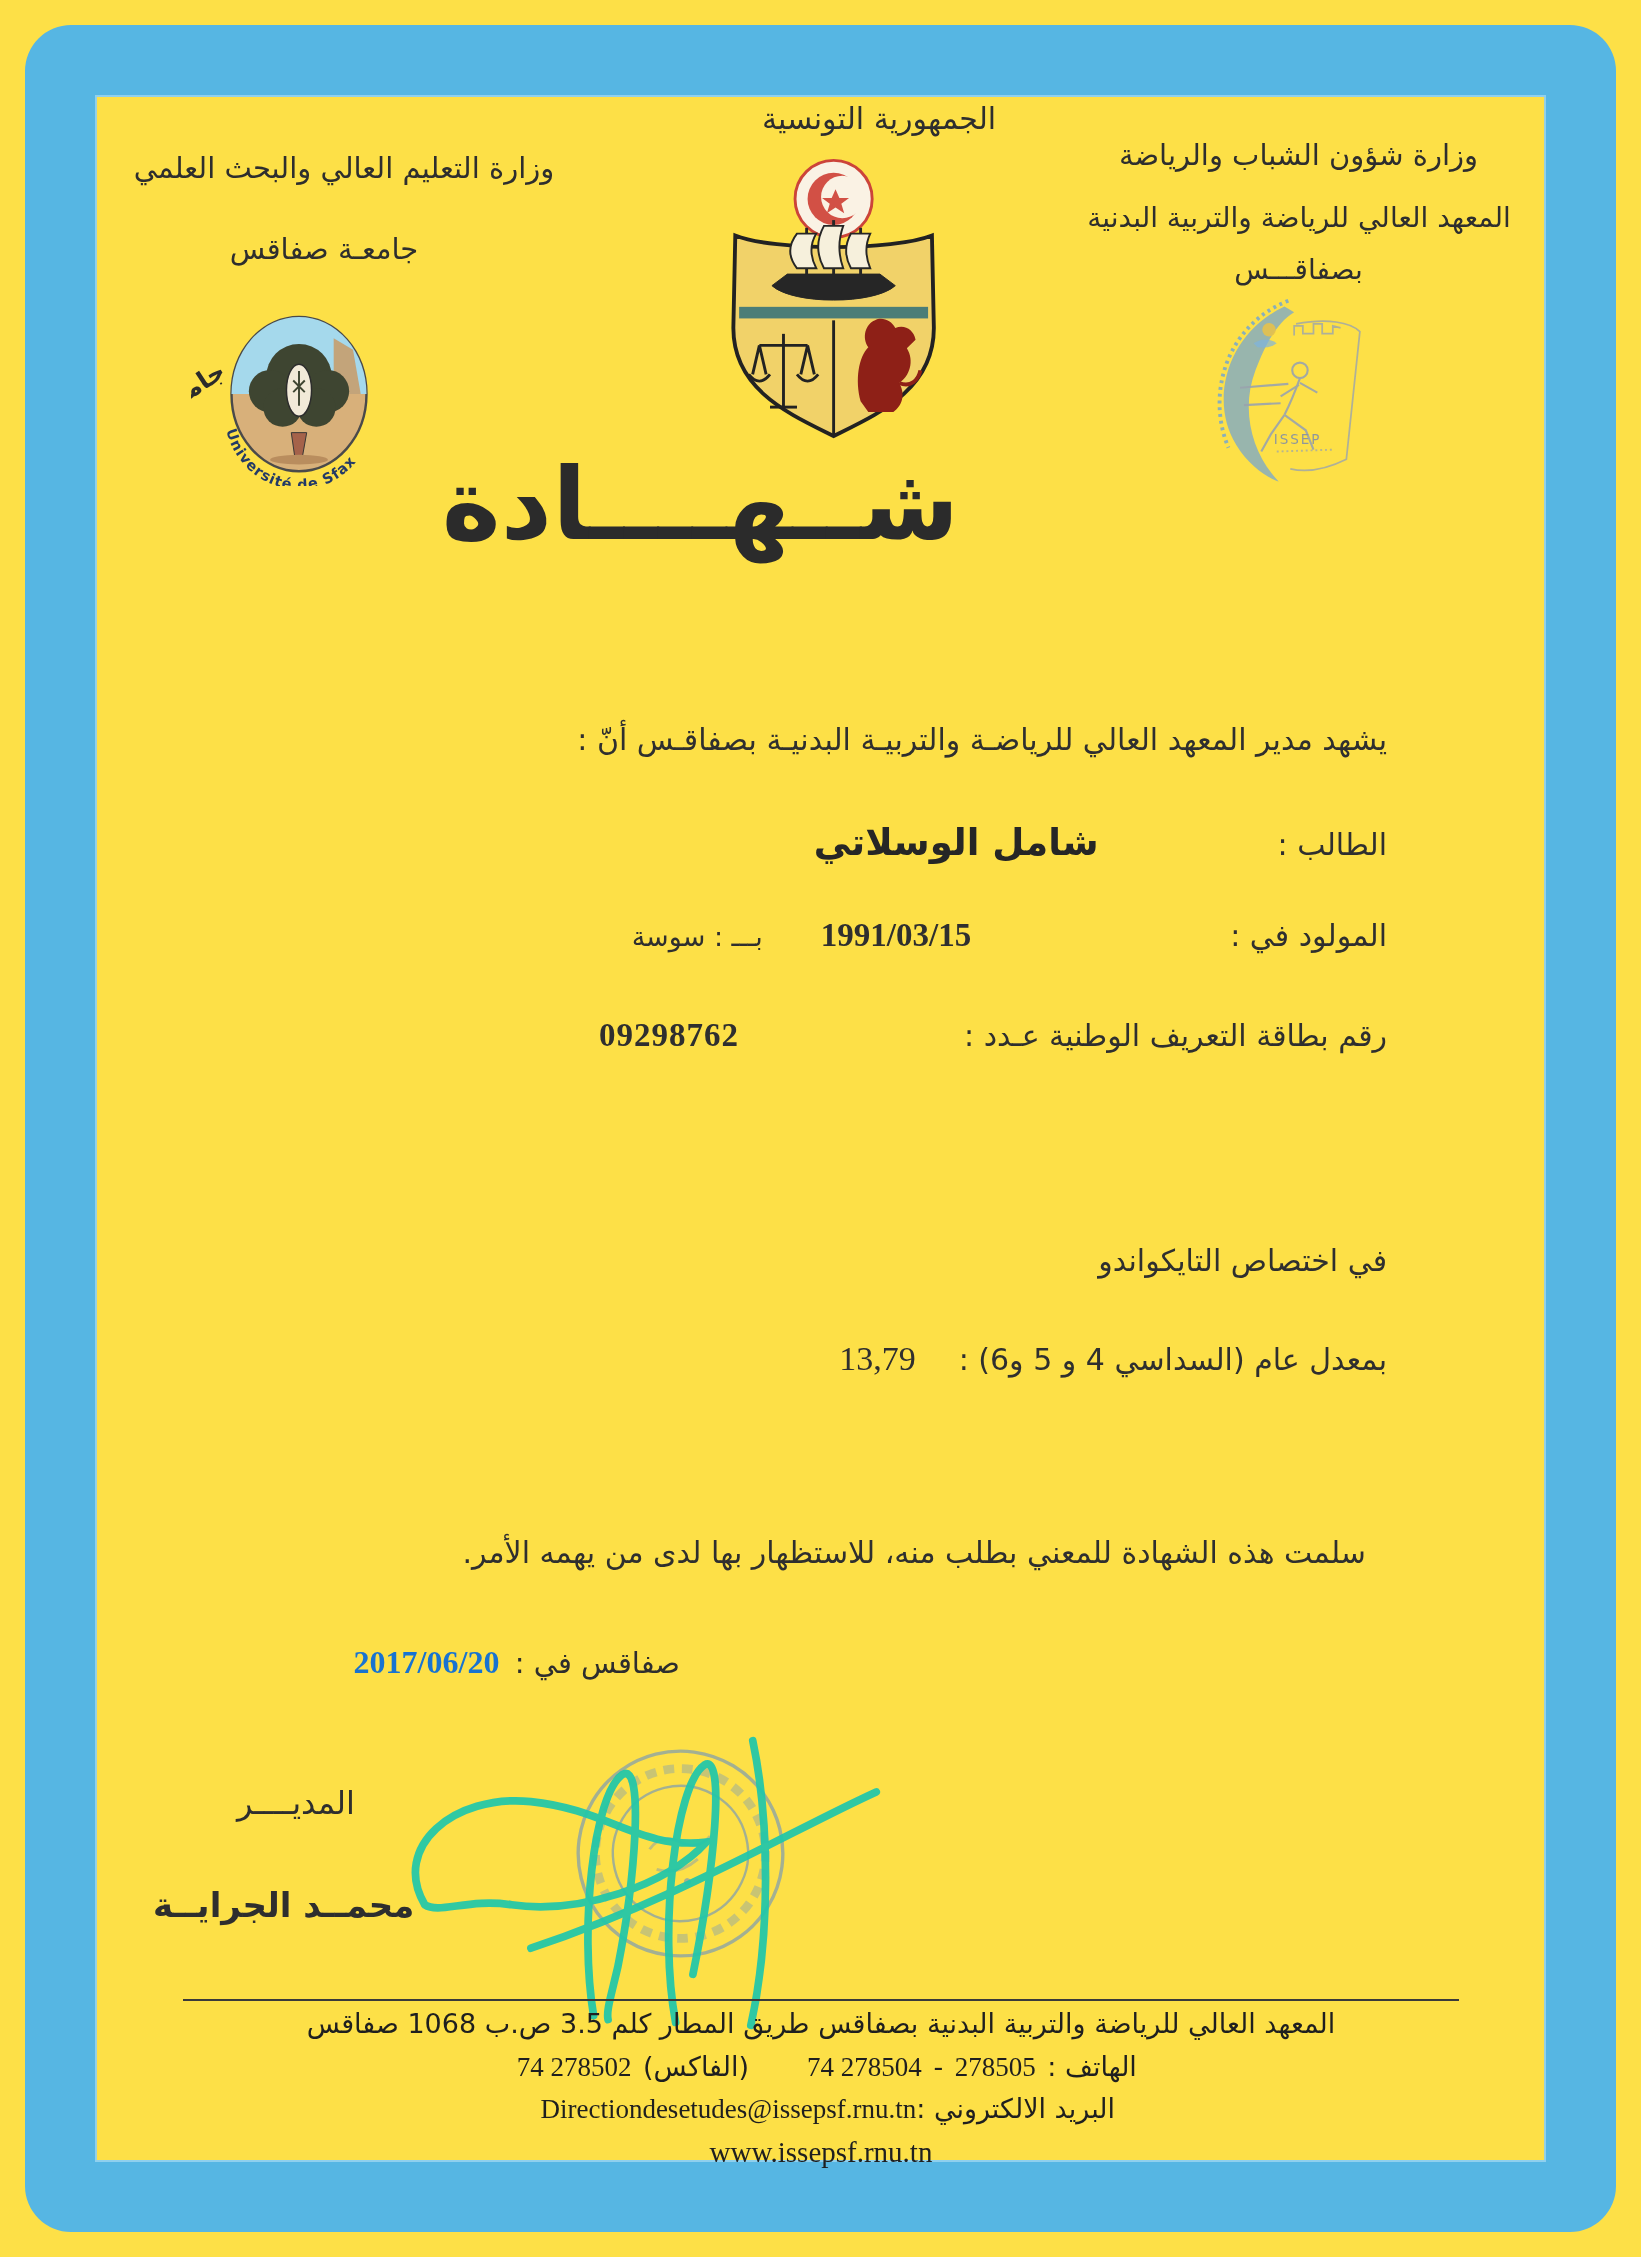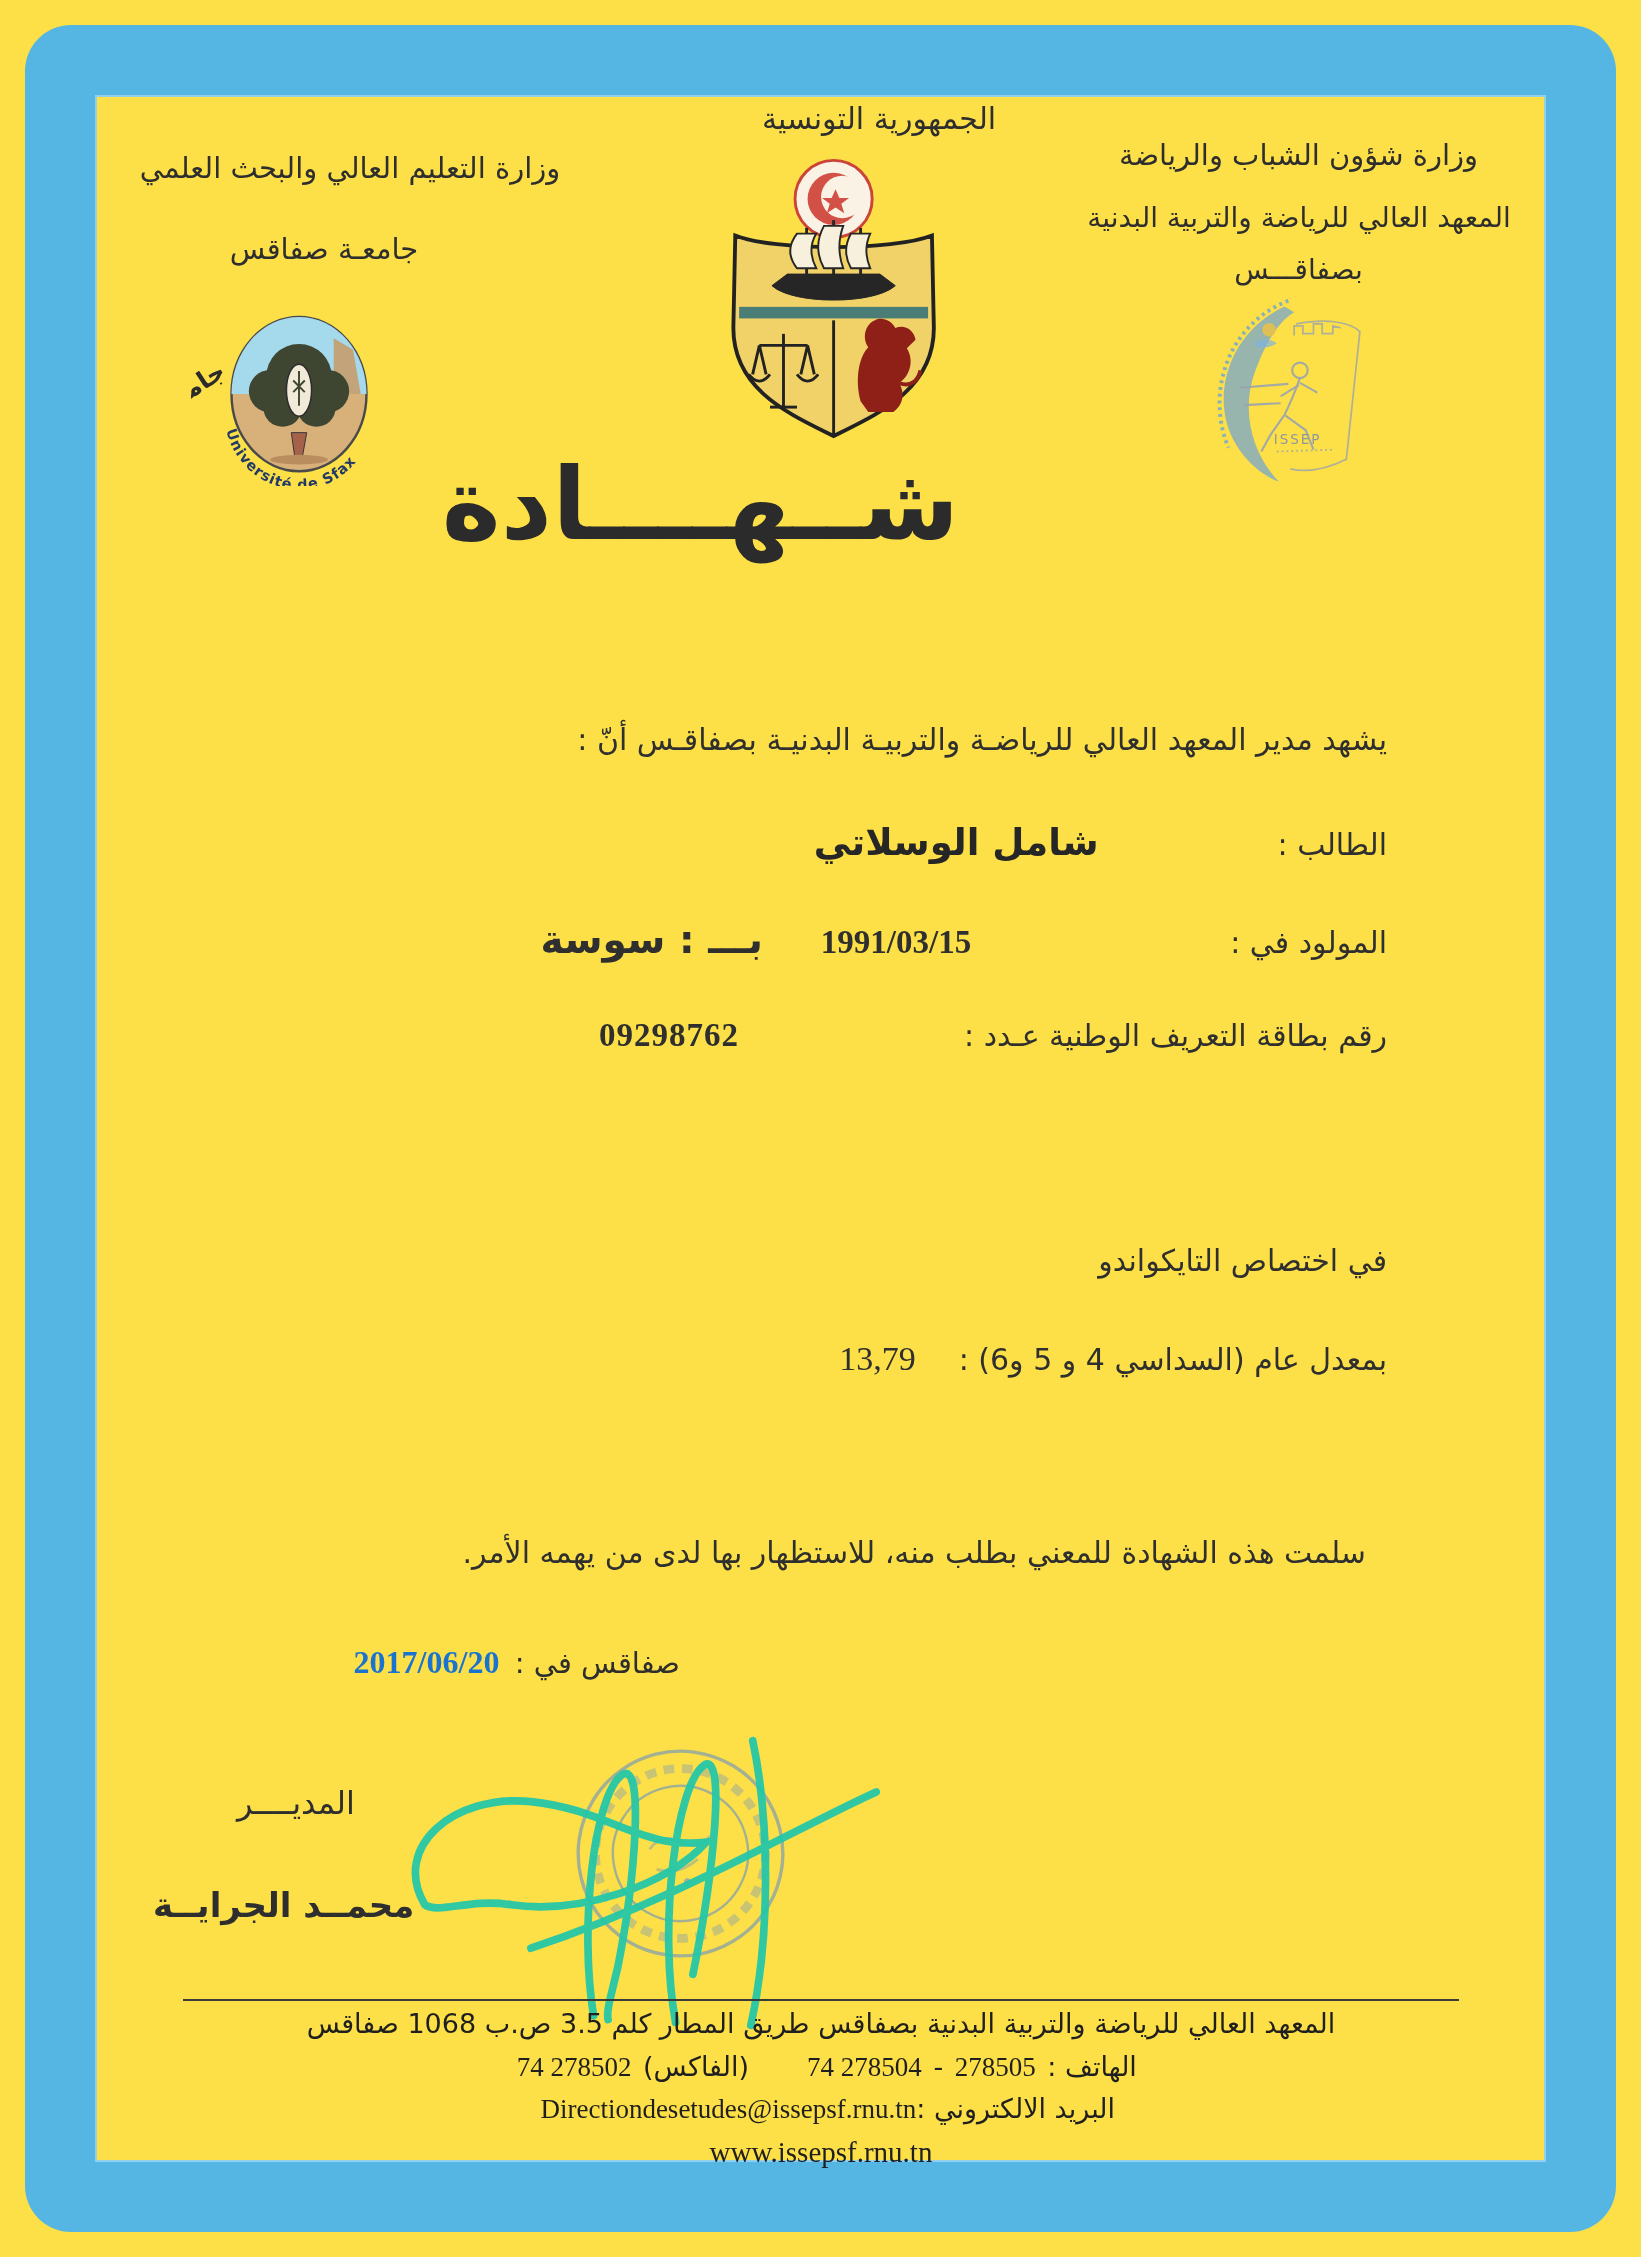--- a/index.html
+++ b/index.html
@@ -11,21 +11,21 @@
     position:absolute;inset:25px;border:70px solid #56b6e3;border-radius:46px;
     box-shadow:inset 0 0 0 1.9px #8fd0ee;
   }
   .abs{position:absolute;white-space:nowrap;}
   .ctr{text-align:center;}
   .num{font-family:"Liberation Serif","DejaVu Serif",serif;}
   .blue{color:#1873d1;}
 
   
   .republic{left:676px;top:101px;width:406px;font-size:30px;}
-  .l-ministry{left:106px;top:151px;width:488px;font-size:29px;}
+  .l-ministry{left:100px;top:151px;width:488px;font-size:29px;}
   .l-univ{left:179px;top:232px;width:290px;font-size:29px;}
   .r-ministry{left:1057px;top:138px;width:483px;font-size:29px;}
   .r-inst{left:1043px;top:201px;width:512px;font-size:28px;}
   .r-city{left:1149px;top:253px;width:299px;font-size:28px;}
   .sfax-logo{left:191px;top:278px;}
   .coa{left:716px;top:158px;}
   .issep-logo{left:1180px;top:293px;}
 
   
   .title{left:406px;top:446px;width:589px;font-size:100px;font-weight:bold;color:#2b2b2b;text-align:center;}
@@ -33,21 +33,21 @@
   
   .bline{position:absolute;right:254px;white-space:nowrap;font-size:30px;color:#2f2f2f;}
   .fline{display:flex;align-items:baseline;}
   .intro{top:722px;}
   .student-line{top:821px;}
   .student-line .lbl{margin-left:179px;}
   .name{font-size:37px;font-weight:bold;color:#262626;}
   .born-line{top:917px;}
   .born-line .lbl{margin-left:259px;}
   .bdate{font-size:33px;font-weight:bold;margin-left:58px;}
-  .bplace{font-size:39px;font-weight:bold;}
+  .bplace{font-size:27px;font-weight:normal;}
   .id-line{top:1017px;}
   .id-line .lbl{margin-left:225px;}
   .idnum{font-size:33px;font-weight:bold;letter-spacing:1px;}
   .result1{top:1144px;}
   .result2{top:1243px;}
   .avg-line{top:1340px;}
   .avg-line .lbl{margin-left:43px;}
   .avgval{font-size:34px;}
   .closing{top:1535px;right:275px;}
 

